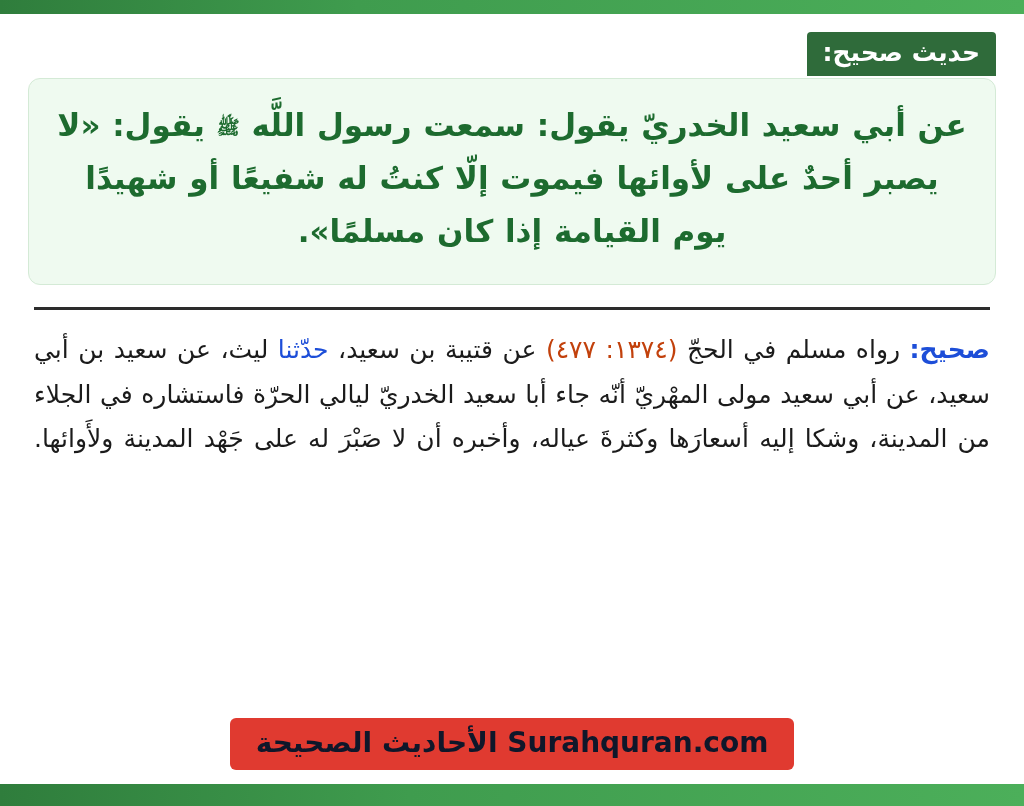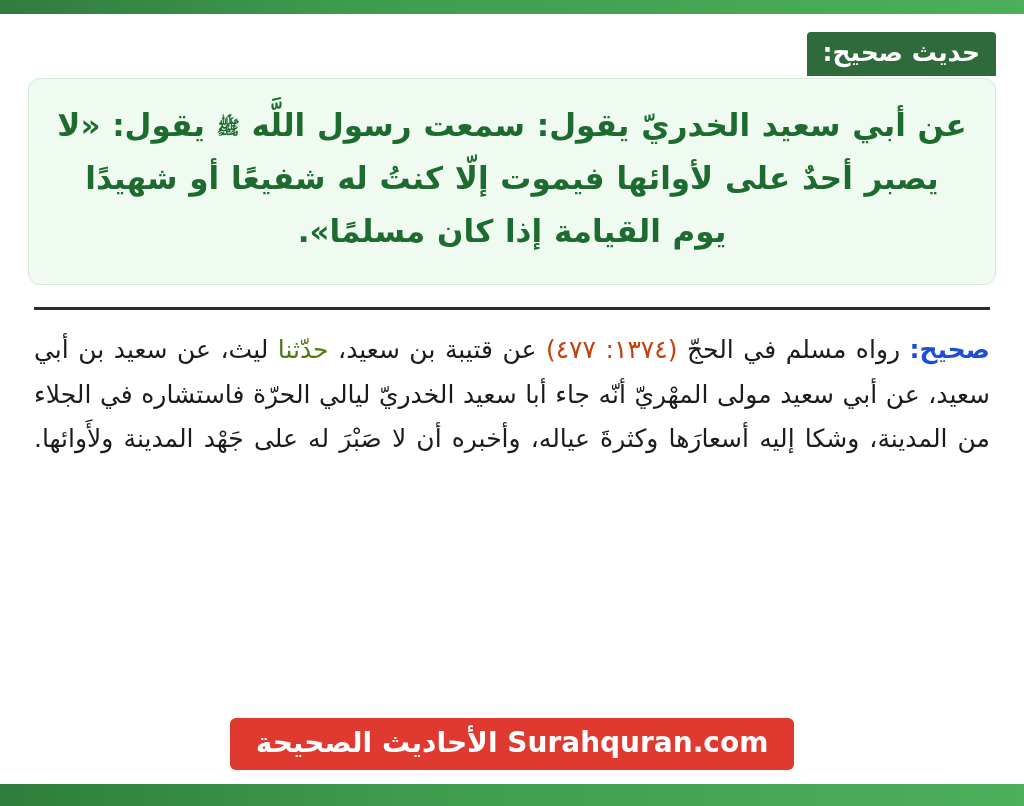--- a/index.html
+++ b/index.html
@@ -112,35 +112,35 @@
     margin: 0 6px;
   }
   .takhreej .sahih {
     color: #1d4ed8;
     font-weight: bold;
   }
   .takhreej .ref {
     color: #c2410c;
   }
   .takhreej .isnad-start {
-    color: #4d7c0f;
+    color: #1d4ed8;
   }
 
   
   .footer-row {
     position: absolute;
     left: 0;
     bottom: 36px;
     width: 1024px;
     display: flex;
     justify-content: center;
   }
   .footer-badge {
     background: #e03a30;
-    color: #ffffff;
+    color: #0f172a;
     font-size: 28px;
     font-weight: bold;
     padding: 8px 26px 11px 26px;
     border-radius: 6px;
     white-space: nowrap;
     direction: rtl;
     text-align: center;
   }
   .footer-badge .site {
     font-family: "DejaVu Sans", "Liberation Sans", sans-serif;

